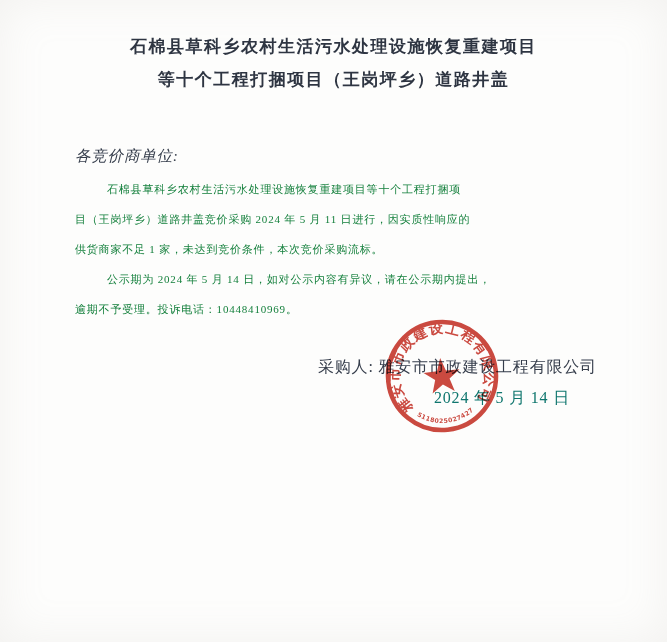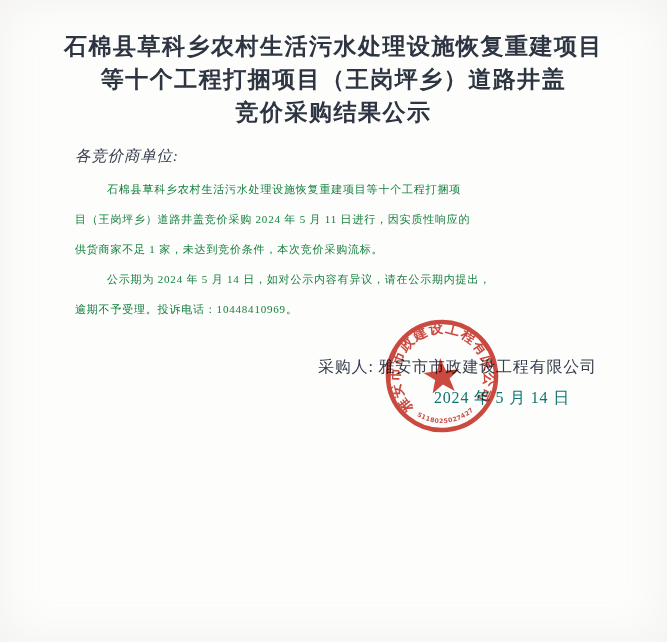--- a/index.html
+++ b/index.html
@@ -18,21 +18,21 @@
     box-shadow: inset 0 0 45px rgba(175, 170, 160, 0.14);
     overflow: hidden;
   }
   .title-block {
     position: absolute;
     top: 30px;
     left: 0;
     width: 667px;
     text-align: center;
     color: #2e3542;
-    font-size: 23px;
+    font-size: 17px;
     font-weight: bold;
     line-height: 33px;
     letter-spacing: 1.5px;
     white-space: nowrap;
   }
   .body-line {
     position: absolute;
     left: 75px;
     color: #353d4b;
     font-size: 15.5px;
@@ -104,21 +104,20 @@
   }
 </style>
 </head>
 <body>
 
 <div class="page">
 
   <div class="title-block">
     <div>石棉县草科乡农村生活污水处理设施恢复重建项目</div>
     <div>等十个工程打捆项目（王岗坪乡）道路井盖</div>
-    <div>竞价采购结果公示</div>
   </div>
 
   <div class="body-line salutation">各竞价商单位:</div>
 
   <div class="para para1">
     <div class="line indent">石棉县草科乡农村生活污水处理设施恢复重建项目等十个工程打捆项</div>
     <div class="line">目（王岗坪乡）道路井盖竞价采购 2024 年 5 月 11 日进行，因实质性响应的</div>
     <div class="line">供货商家不足 1 家，未达到竞价条件，本次竞价采购流标。</div>
   </div>
 

